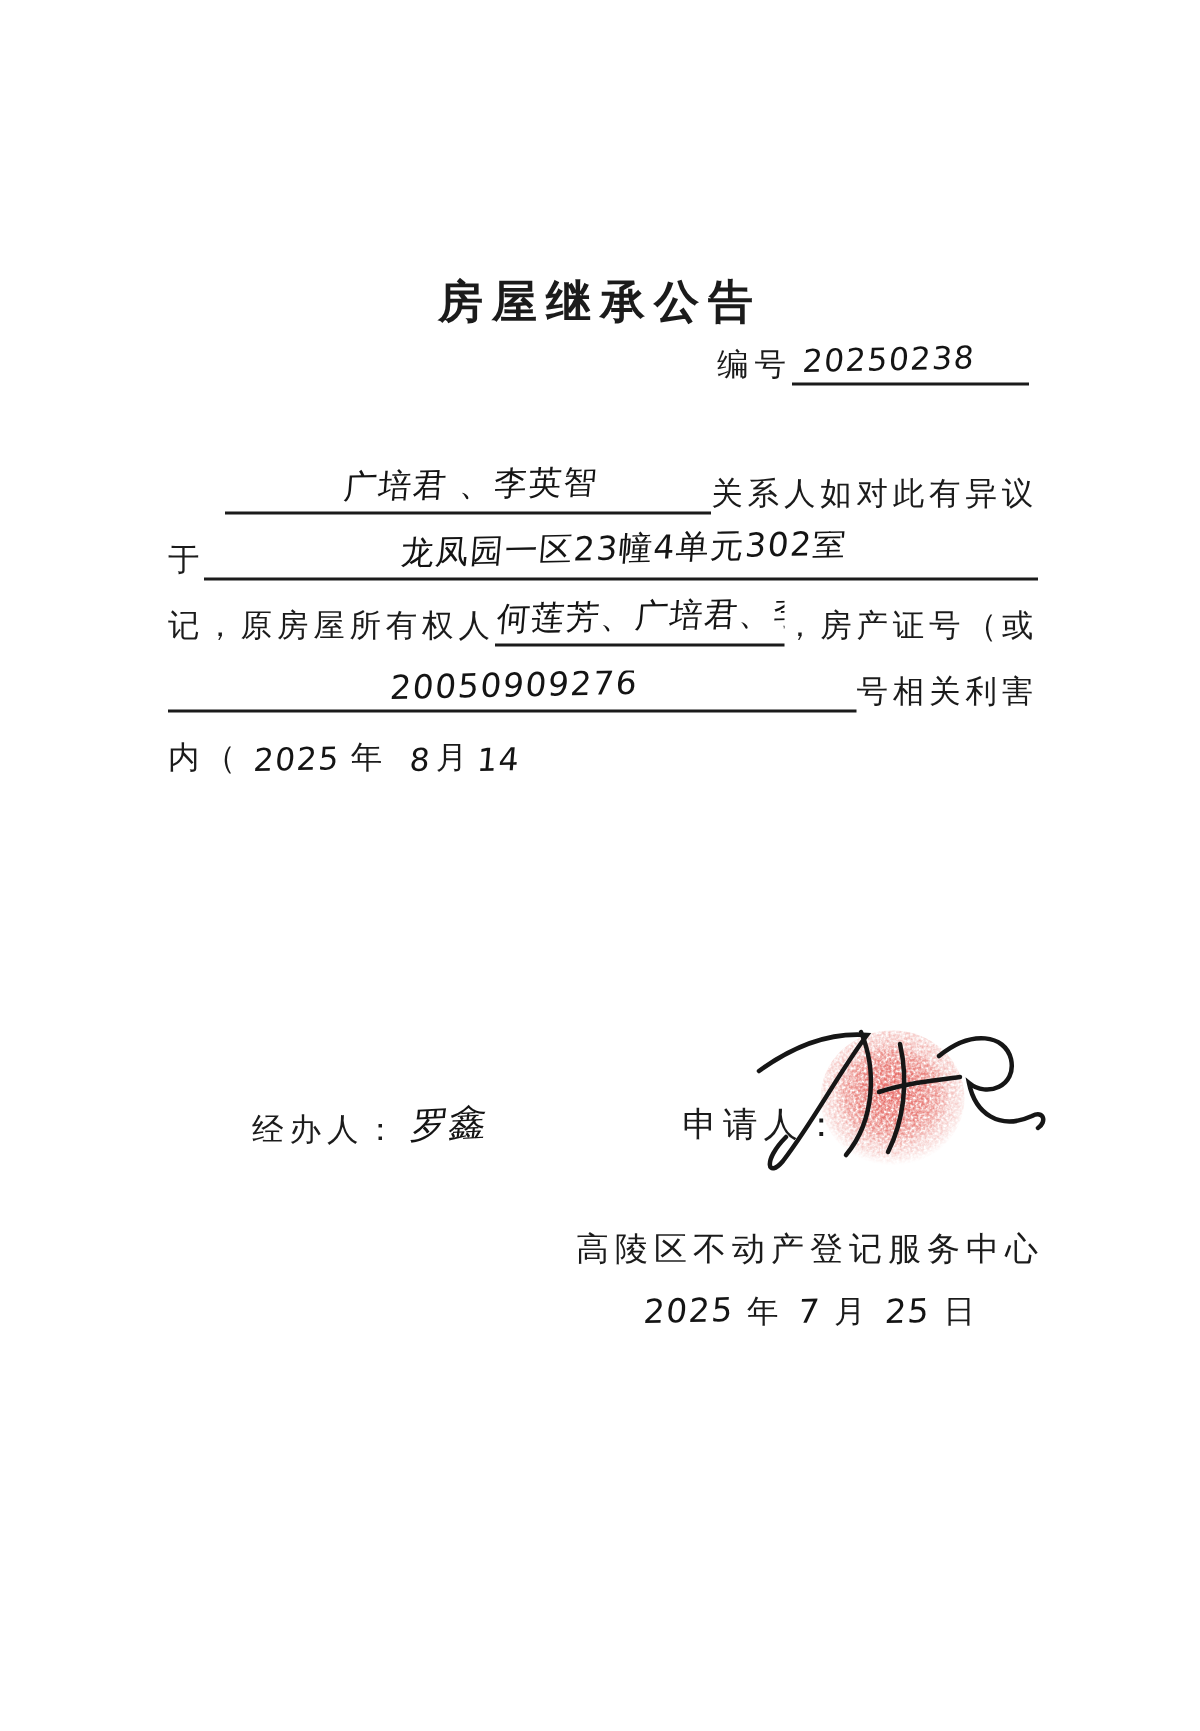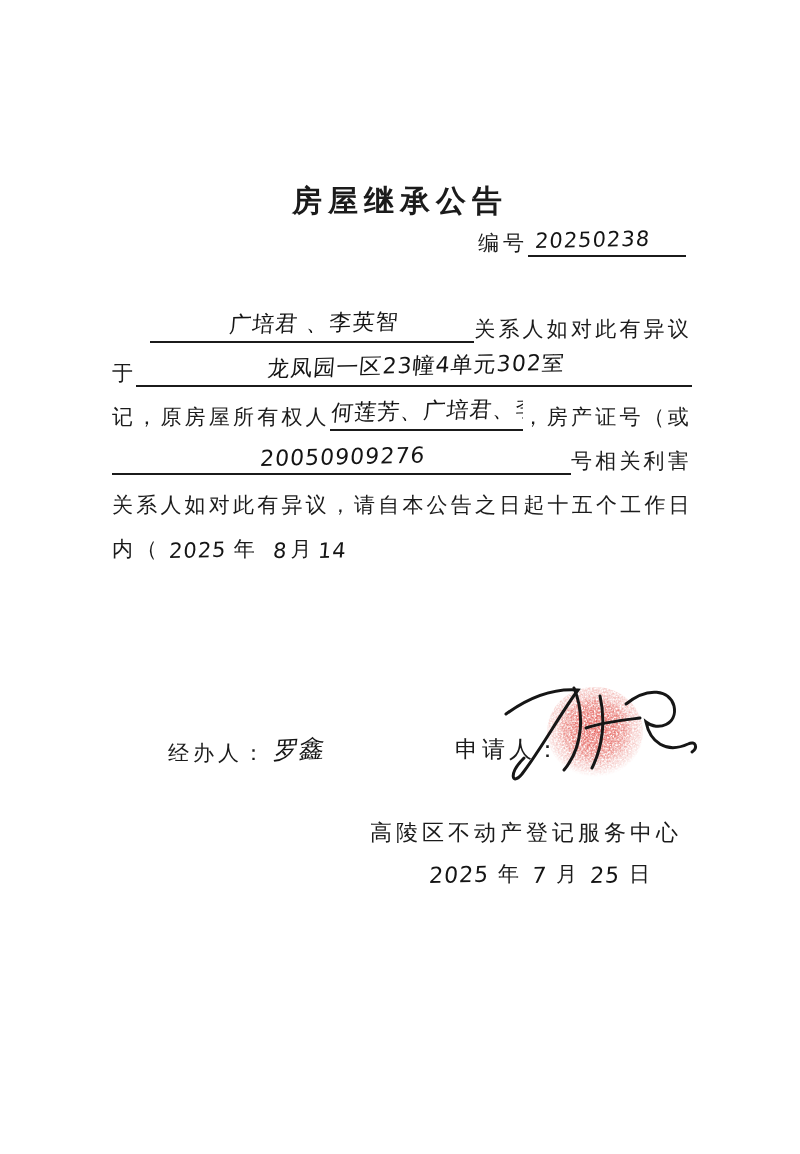--- a/index.html
+++ b/index.html
@@ -64,21 +64,21 @@
     font-size:21px; letter-spacing:4px;
   }
   .handler .hw { font-size:25px; letter-spacing:0; margin-left:4px; transform:skewX(-10deg) rotate(-3deg); }
   .applicant-label {
     position:absolute; left:455px; top:64px;
     font-size:23px; letter-spacing:4px;
   }
   .sig-art { position:absolute; left:500px; top:0; }
   .org-line {
     position:absolute; left:370px; top:818px; width:340px;
-    text-align:left;
+    text-align:center;
     font-size:22px; letter-spacing:4px;
   }
   .date-line {
     position:absolute; left:370px; top:860px; width:340px;
     display:flex; justify-content:center; align-items:flex-end; gap:10px;
     font-size:21px; letter-spacing:2px;
   }
   .date-line .hw { font-size:22px; }
 </style>
 </head>
@@ -110,23 +110,20 @@
       <span class="printed">记，原房屋所有权人</span>
       <span class="fill"><span class="hw">何莲芳、广培君、李英智</span></span>
       <span class="printed">，房产证号（或</span>
     </div>
 
     <div class="bline">
       <span class="fill"><span class="hw">20050909276</span></span>
       <span class="printed">号相关利害</span>
     </div>
 
-    <div class="bline">
-      <span class="printed">关系人如对此有异议，请自本公告之日起十五个工作日</span>
-    </div>
 
     <div class="bline">
       <span class="printed">内（</span>
       <span class="hw hw-sm" style="margin:0 8px;">2025</span>
       <span class="printed">年</span>
       <span class="hw hw-sm" style="margin:0 4px 0 14px;">8</span>
       <span class="printed">月</span>
       <span class="hw hw-sm" style="margin:0 2px;">14</span>
     </div>
 

